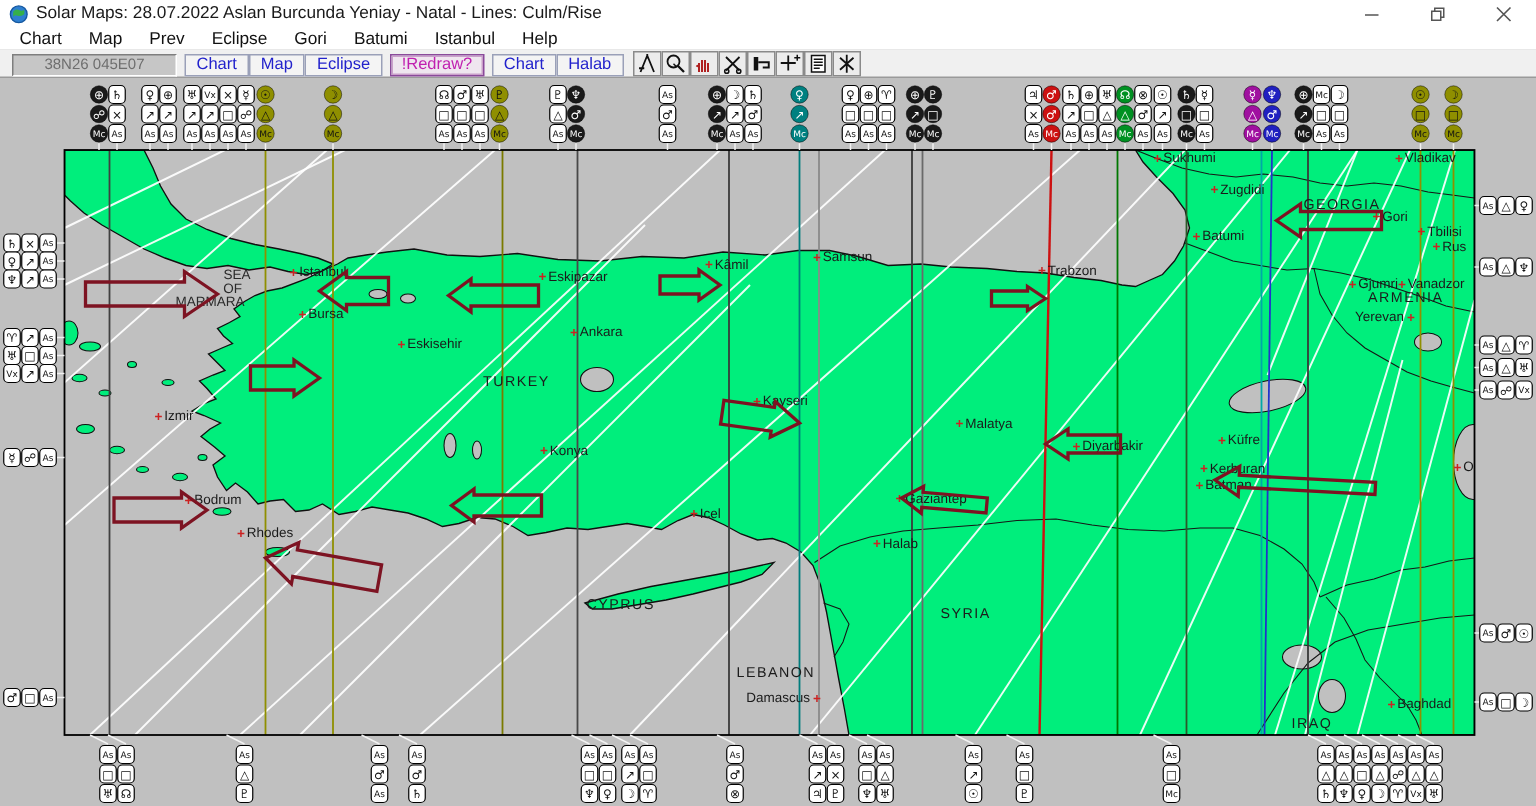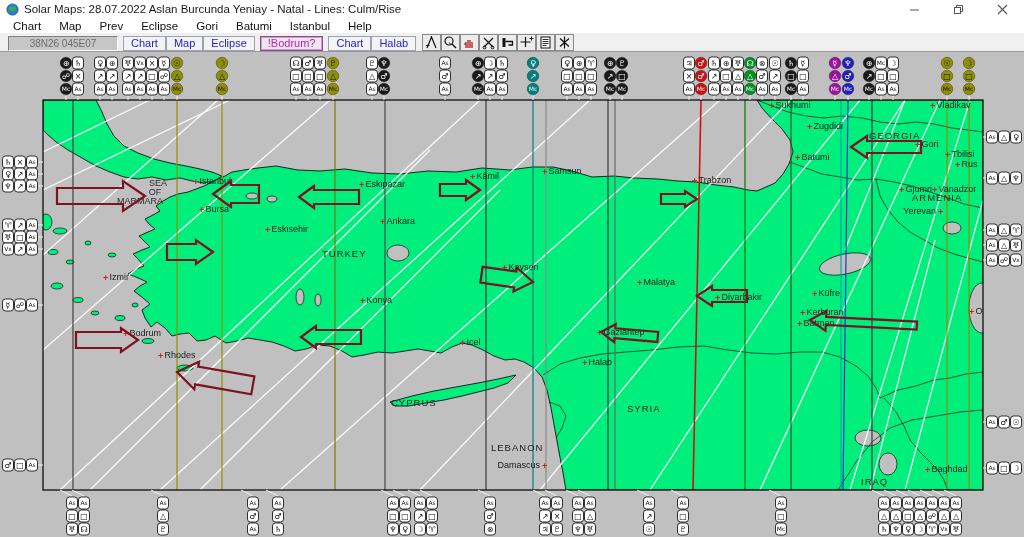--- a/index.html
+++ b/index.html
@@ -70,21 +70,21 @@
 
   <div class="toolbar">
     <div class="coordbox">38N26  045E07</div>
     <div id="tb-groups" style="display:flex">
         <span class="tb-group">
           <button class="tb-btn">Chart</button>
           <button class="tb-btn">Map</button>
           <button class="tb-btn">Eclipse</button>
         </span>
         <span class="tb-group">
-          <button class="tb-btn active">!Bodrum?</button>
+          <button class="tb-btn active">!Redraw?</button>
         </span>
         <span class="tb-group">
           <button class="tb-btn">Chart</button>
           <button class="tb-btn">Halab</button>
         </span>
       </div>
     <div class="toolicons" id="toolicons">
         <span class="toolicon">
           <svg width="15" height="15" viewBox="0 0 15 15">
             <path d="M7.5,2 L3,13 M7.5,2 L12,13 M7.5,1 v3 M2,10.5 h3.5" stroke="#111" fill="none" stroke-width="1.2"></path>

